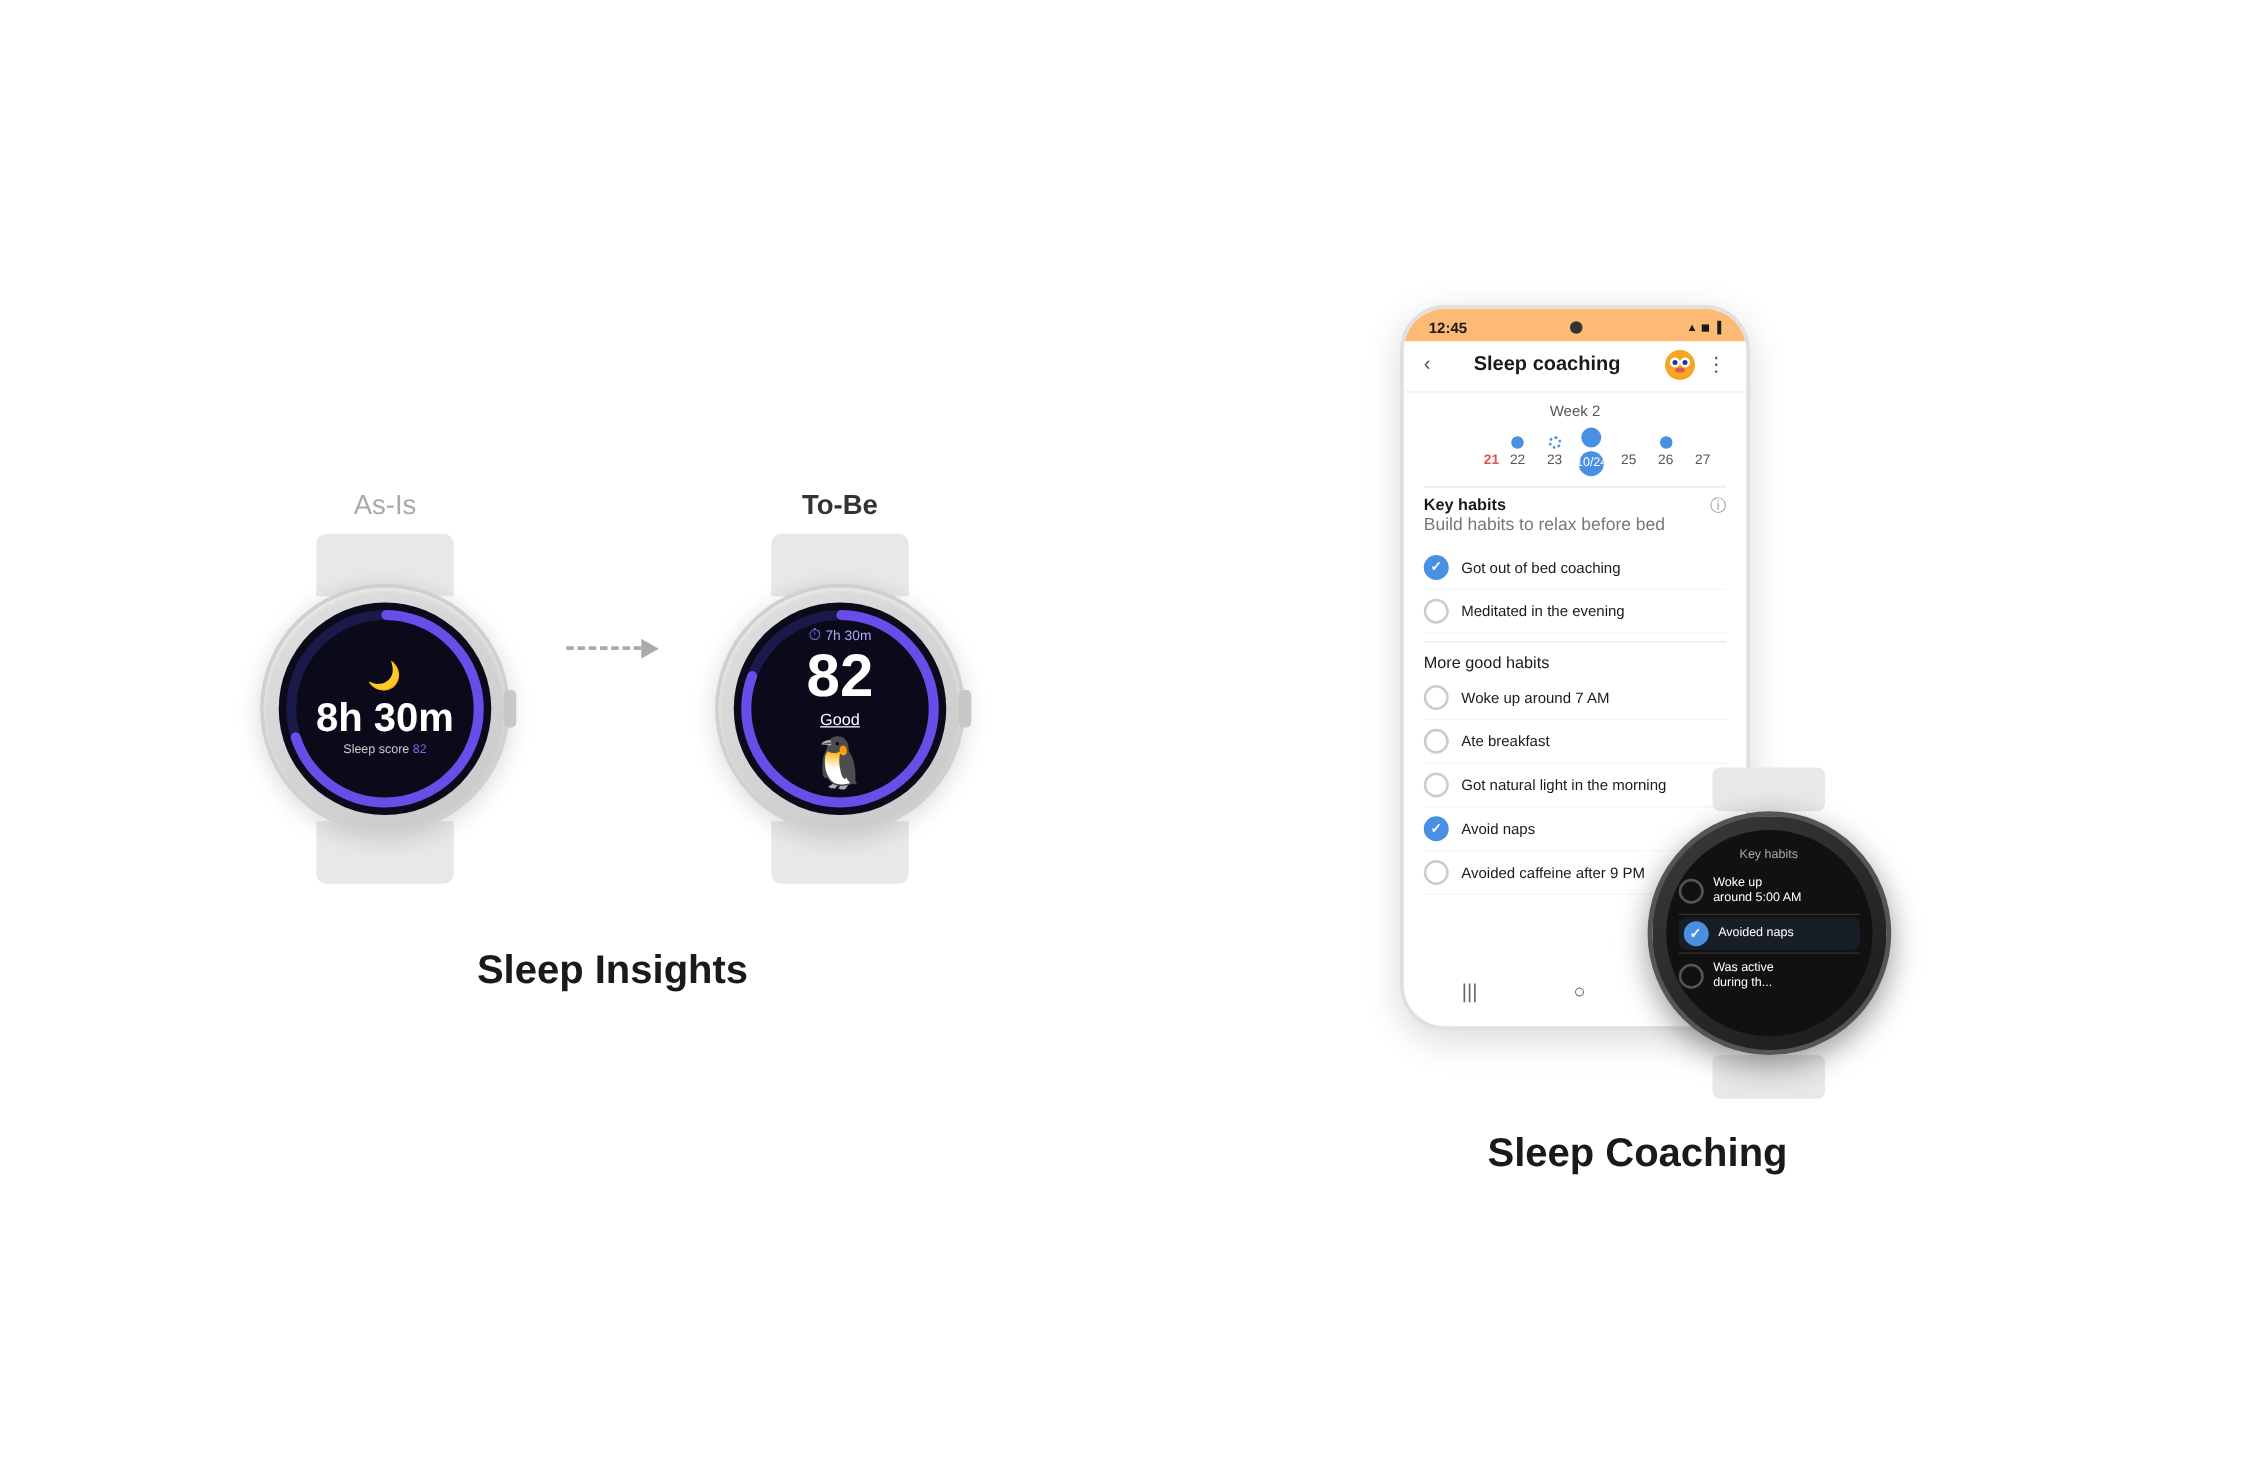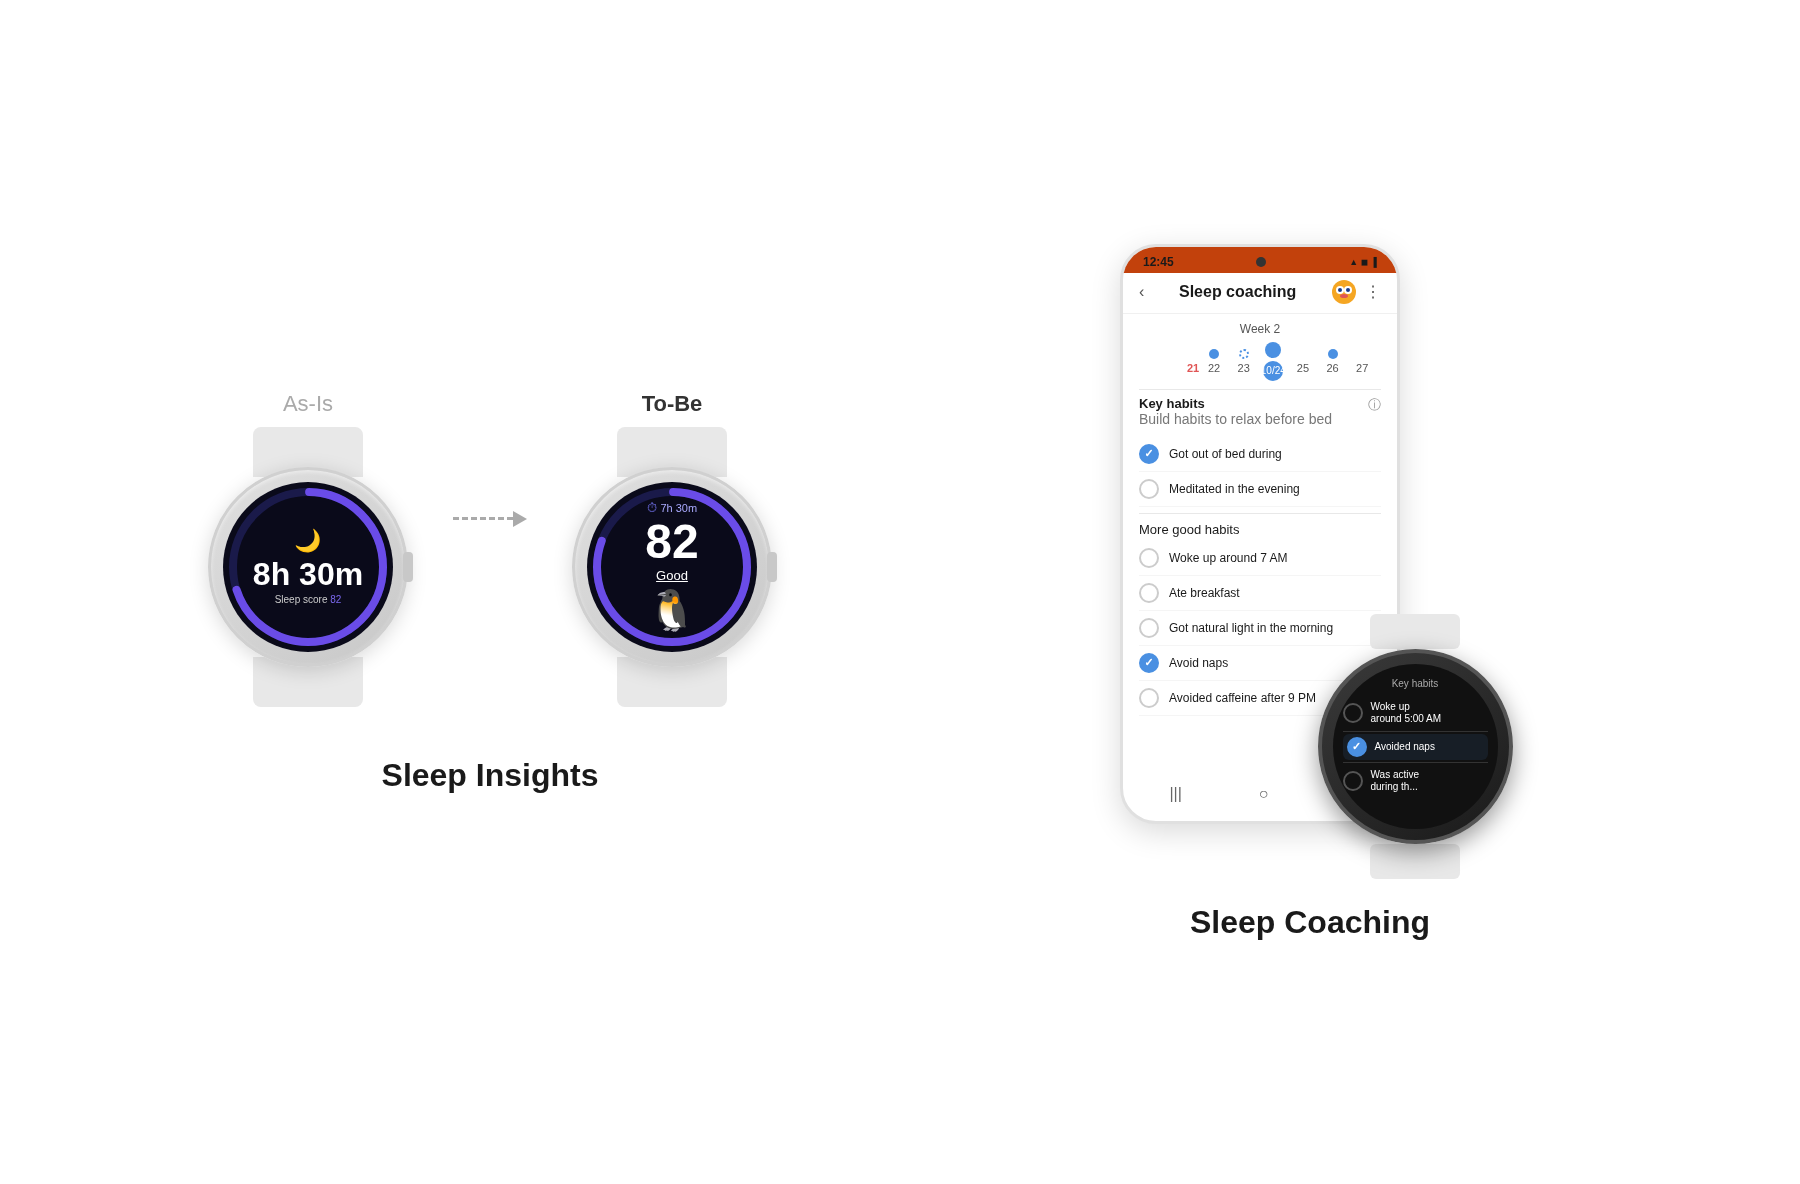--- a/index.html
+++ b/index.html
@@ -254,21 +254,21 @@
       height: 580px;
       background: #ffffff;
       border-radius: 36px;
       border: 3px solid #e0e0e0;
       box-shadow: 0 8px 30px rgba(0,0,0,0.15);
       overflow: hidden;
       z-index: 1;
     }
 
     .phone-status-bar {
-      background: #c2410c;
+      background: #fdba74;
       padding: 8px 20px 4px;
       display: flex;
       justify-content: space-between;
       align-items: center;
     }
 
     .phone-time {
       font-size: 12px;
       font-weight: 600;
       color: #1a1a1a;
@@ -722,21 +722,21 @@
           <div class="habits-section">
             <div class="habits-title-row">
               <div>
                 <div class="habits-title">Key habits</div>
                 <div class="habits-subtitle">Build habits to relax before bed</div>
               </div>
               <span class="info-icon">ⓘ</span>
             </div>
             <div class="habit-item">
               <div class="habit-check checked"></div>
-              <span class="habit-text">Got out of bed during</span>
+              <span class="habit-text">Got out of bed coaching</span>
             </div>
             <div class="habit-item">
               <div class="habit-check"></div>
               <span class="habit-text">Meditated in the evening</span>
             </div>
           </div>
 
           <div class="section-divider"></div>
 
           <div class="habits-section">

